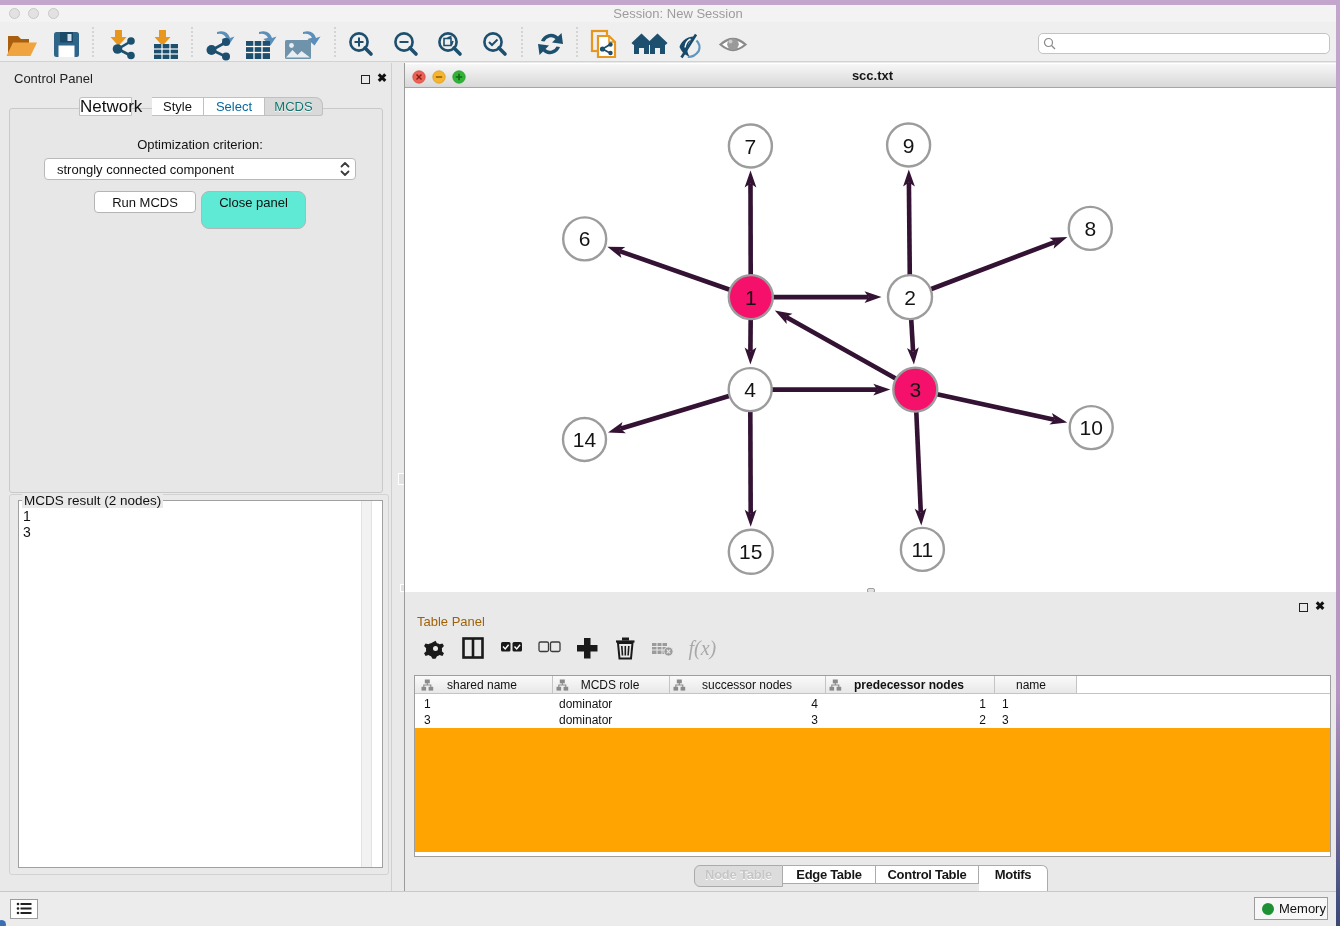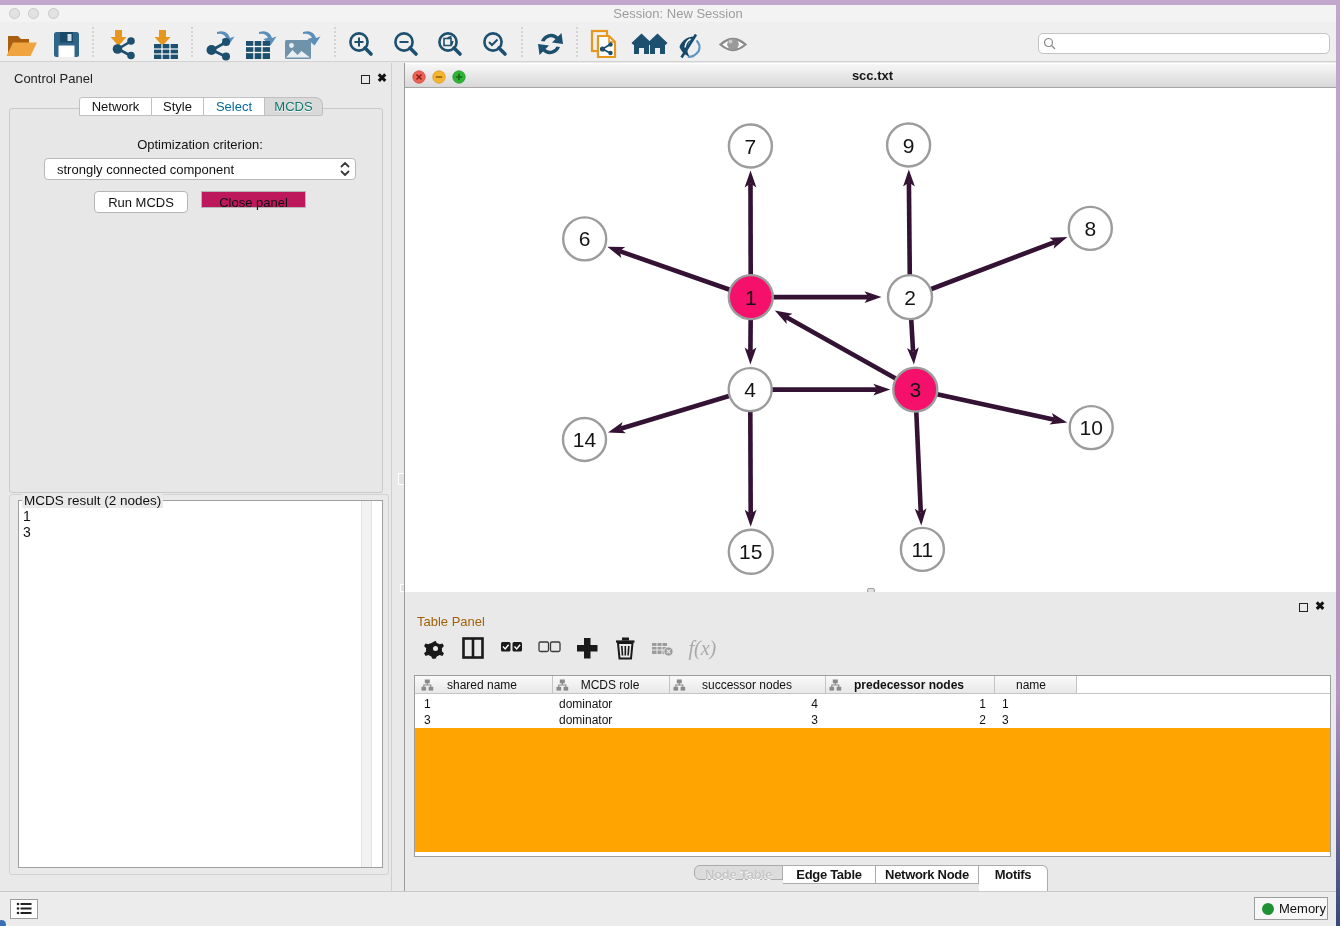--- a/index.html
+++ b/index.html
@@ -116,33 +116,33 @@
     <circle cx="5.5" cy="5.5" r="4" fill="none" stroke="#888" stroke-width="1.2"></circle>
     <line x1="8.5" y1="8.5" x2="12" y2="12" stroke="#888" stroke-width="1.2"></line>
   </svg>
 
 <div class="abs" style="left:0;top:63px;width:392px;height:830px;background:#e9e9e9;border-right:1px solid #cfcfcf;"></div>
 <div class="abs" style="left:14px;top:71px;font-size:13px;color:#222;">Control Panel</div>
 <div class="abs" style="left:361px;top:75px;width:9px;height:9px;border:1.2px solid #222;"></div>
 <div class="abs" style="left:377px;top:71px;font-size:12px;font-weight:bold;color:#111;">✖</div>
 
 <div class="abs" style="left:9px;top:108px;width:374px;height:385px;background:#e7e7e7;border:1px solid #c9c9c9;border-radius:3px;"></div>
-<div class="abs" style="left:79px;top:97px;width:73px;height:19px;background:#fff;border:1px solid #c0c0c0;border-radius:3px 0 0 0;font-size:13px;text-align:center;line-height:18px;color:#111;">Network</div>
+<div class="abs" style="left:79px;top:97px;width:53px;height:19px;background:#fff;border:1px solid #c0c0c0;border-radius:3px 0 0 0;font-size:17px;text-align:center;line-height:18px;color:#111;">Network</div>
 <div class="abs" style="left:152px;top:97px;width:52px;height:19px;background:#fff;border:1px solid #c0c0c0;border-left:none;font-size:13px;text-align:center;line-height:18px;color:#111;">Style</div>
 <div class="abs" style="left:204px;top:97px;width:61px;height:19px;background:#fff;border:1px solid #c0c0c0;border-left:none;font-size:13px;text-align:center;line-height:18px;color:#0369a1;">Select</div>
 <div class="abs" style="left:265px;top:97px;width:58px;height:19px;background:#d9d9d9;border:1px solid #c0c0c0;border-left:none;border-radius:0 8px 3px 0;font-size:13px;text-align:center;line-height:18px;color:#0f766e;text-shadow:0 1px 0 #fff;">MCDS</div>
 
 <div class="abs" style="left:0px;top:137px;width:400px;text-align:center;font-size:13px;color:#111;">Optimization criterion:</div>
 <div class="abs" style="left:44px;top:158px;width:312px;height:22px;background:#fff;border:1px solid #b9b9b9;border-radius:4px;font-size:13px;line-height:21px;color:#111;padding-left:12px;">strongly connected component</div>
 <svg class="abs" style="left:339px;top:161px;" width="12" height="16" viewBox="0 0 12 16">
     <path d="M2.5 5.5 L6 2 L9.5 5.5" fill="none" stroke="#3c3c3c" stroke-width="1.8" stroke-linecap="round" stroke-linejoin="round"></path>
     <path d="M2.5 10.5 L6 14 L9.5 10.5" fill="none" stroke="#3c3c3c" stroke-width="1.8" stroke-linecap="round" stroke-linejoin="round"></path>
   </svg>
-<div class="abs" style="left:94px;top:191px;width:94px;height:22px;background:#fff;border:1px solid #b5b5b5;border-radius:4px;font-size:13px;text-align:center;line-height:21px;color:#111;">Run MCDS</div>
-<div class="abs" style="left:201px;top:191px;width:105px;height:17px;background:#be185d;border:1px solid #b5b5b5;border-radius:0;font-size:13px;text-align:center;line-height:21px;color:#111;">Close panel</div>
+<div class="abs" style="left:94px;top:191px;width:102px;height:22px;background:#fff;border:1px solid #b5b5b5;border-radius:4px;font-size:13px;text-align:center;line-height:21px;color:#111;">Run MCDS</div>
+<div class="abs" style="left:201px;top:191px;width:105px;height:38px;background:#5eead4;border:1px solid #b5b5b5;border-radius:8px;font-size:13px;text-align:center;line-height:21px;color:#111;">Close panel</div>
 
 <div class="abs" style="left:9px;top:494px;width:380px;height:381px;background:#e9e9e9;border:1px solid #d2d2d2;border-radius:3px;"></div>
 <div class="abs" style="left:18px;top:500px;width:365px;height:368px;background:#fff;border:1px solid #a0a0a0;"></div>
 <div class="abs" style="left:22px;top:493px;background:#e9e9e9;padding:0 2px;font-size:13.5px;color:#111;">MCDS result (2 nodes)</div>
 <div class="abs" style="left:361px;top:501px;width:11px;height:366px;background:#f2f2f2;border-left:1px solid #e2e2e2;border-right:1px solid #e2e2e2;"></div>
 <div class="abs" style="left:23px;top:509px;font-size:14px;line-height:15.8px;color:#111;">1<br>3</div>
 
 <div class="abs" style="left:400px;top:584px;width:5px;height:8px;background:#e0e0e0;border:1px solid #fff;"></div>
 <div class="abs" style="left:398px;top:473px;width:8px;height:12px;background:#e2e2e2;border:1px solid #fff;"></div>
 
@@ -308,23 +308,23 @@
     <div style="position:absolute;left:587px;top:3px;">1</div>
     <div style="position:absolute;left:9px;top:19px;">3</div>
     <div style="position:absolute;left:144px;top:19px;">dominator</div>
     <div style="position:absolute;left:373px;top:19px;width:30px;text-align:right;">3</div>
     <div style="position:absolute;left:541px;top:19px;width:30px;text-align:right;">2</div>
     <div style="position:absolute;left:587px;top:19px;">3</div>
   </div>
 
 <div class="abs" style="left:415px;top:728px;width:915px;height:124px;background:#ffa400;"></div>
 
-<div class="abs" style="left:694px;top:865px;width:89px;height:15px;background:#dcdcdc;border:1px solid #ababab;border-radius:6px 0 0 6px;font-size:13px;font-weight:bold;text-align:center;line-height:18px;color:#c6c6c6;text-shadow:0 1px 0 #fff;letter-spacing:-0.2px;">Node Table</div>
+<div class="abs" style="left:694px;top:865px;width:89px;height:22px;background:#dcdcdc;border:1px solid #ababab;border-radius:6px 0 0 6px;font-size:13px;font-weight:bold;text-align:center;line-height:18px;color:#c6c6c6;text-shadow:0 1px 0 #fff;letter-spacing:-0.2px;">Node Table</div>
 <div class="abs" style="left:783px;top:865px;width:93px;height:19px;background:#fff;border:1px solid #ababab;border-left:none;font-size:13px;font-weight:bold;text-align:center;line-height:18px;color:#161616;letter-spacing:-0.3px;">Edge Table</div>
-<div class="abs" style="left:876px;top:865px;width:103px;height:19px;background:#fff;border:1px solid #ababab;border-left:none;font-size:13px;font-weight:bold;text-align:center;line-height:18px;color:#161616;letter-spacing:-0.3px;">Network Node</div>
+<div class="abs" style="left:876px;top:865px;width:103px;height:19px;background:#fff;border:1px solid #ababab;border-left:none;font-size:13px;font-weight:bold;text-align:center;line-height:18px;color:#161616;letter-spacing:-0.3px;">Control Table</div>
 <div class="abs" style="left:979px;top:865px;width:69px;height:34px;background:#fff;border:1px solid #ababab;border-left:none;border-radius:0 6px 6px 0;font-size:13px;font-weight:bold;text-align:center;line-height:18px;color:#161616;letter-spacing:-0.3px;">Motifs</div>
 
 <div class="abs" style="left:0;top:891px;width:1340px;height:35px;background:#ececec;border-top:1px solid #c9c9c9;"></div>
 <div class="abs" style="left:10px;top:899px;width:28px;height:20px;background:#fff;border:1px solid #9d9d9d;"></div>
 <svg class="abs" style="left:16px;top:902px;" width="16" height="13" viewBox="0 0 15 13">
   <circle cx="1.5" cy="2" r="1.3" fill="#222"></circle>
     <rect x="4" y="1" width="11" height="2" fill="#222"></rect>
   <circle cx="1.5" cy="6.5" r="1.3" fill="#222"></circle>
     <rect x="4" y="5.5" width="11" height="2" fill="#222"></rect>
   <circle cx="1.5" cy="11" r="1.3" fill="#222"></circle>

